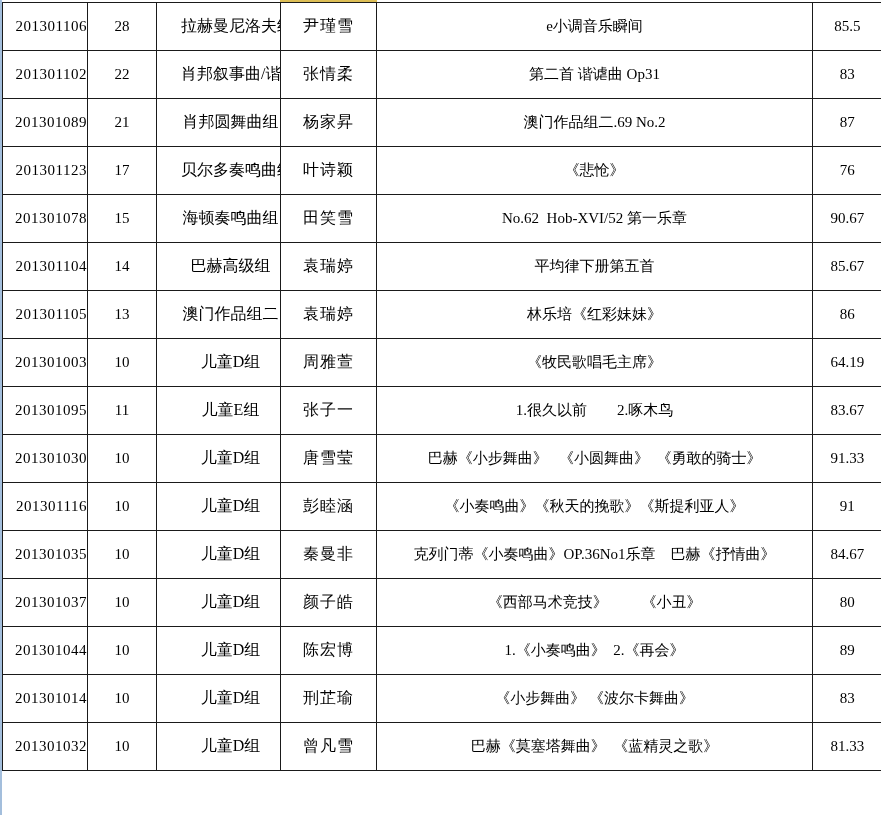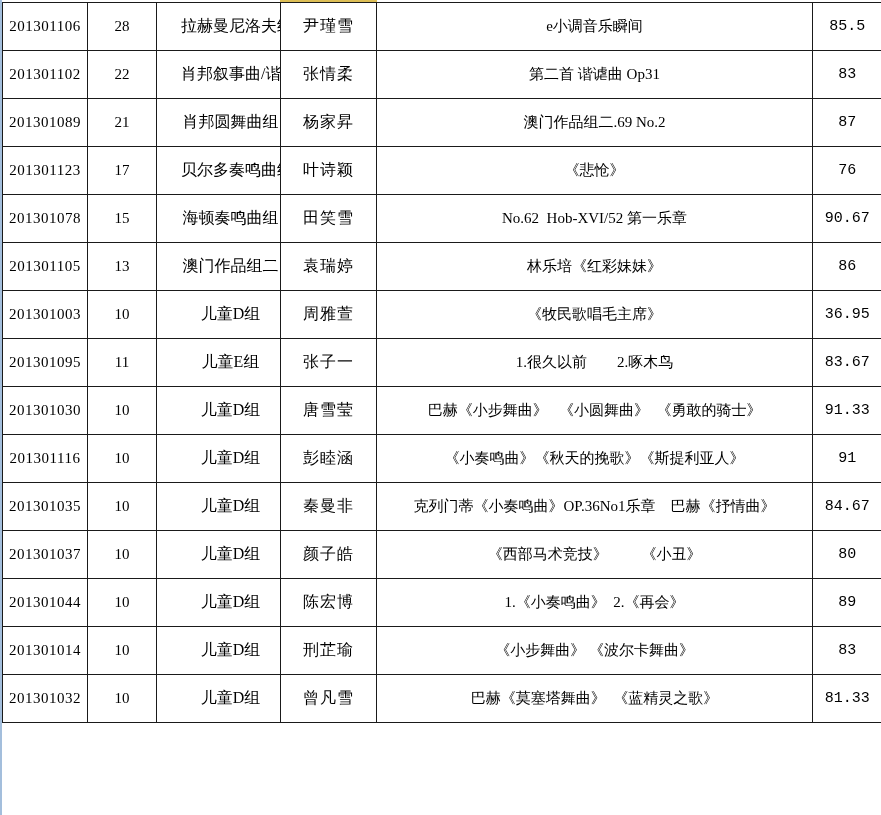--- a/index.html
+++ b/index.html
@@ -36,25 +36,25 @@
     font-size:15px;
     overflow:hidden;
     white-space:nowrap;
   }
   col.c-id    { width:85px; }
   col.c-num   { width:69px; }
   col.c-group { width:124px; }
   col.c-name  { width:96px; }
   col.c-piece { width:436px; }
   col.c-score { width:69px; }
-  td.c-id    { font-size:15px; letter-spacing:0.5px; }
+  td.c-id    { font-size:15px; letter-spacing:0.5px;text-align:right; }
   td.c-group { font-size:16px;padding-left:24px; }
   td.c-name  { font-size:16px; letter-spacing:1px; }
   td.c-piece { white-space:pre; font-size:15px;margin-left:15px; }
-  td.c-score { border-right:none;font-family:Liberation Mono, monospace; }
+  td.c-score { border-right:none; }
   tr.page-break td { border-top:1px dashed var(--grid,#1a1a1a); }
 </style>
 </head>
 <body>
 
 <div class="screen">
   <div class="window-edge"></div>
   <div class="highlight-sliver"></div>
 
   <div class="table-wrap">
@@ -102,34 +102,42 @@
     </tr>
           <tr>
       <td class="c-id">201301078</td>
       <td class="c-num">15</td>
       <td class="c-group">海顿奏鸣曲组</td>
       <td class="c-name">田笑雪</td>
       <td class="c-piece">No.62  Hob-XVI/52 第一乐章</td>
       <td class="c-score">90.67</td>
     </tr>
           <tr>
+      <td class="c-id">201301104</td>
+      <td class="c-num">14</td>
+      <td class="c-group">巴赫高级组</td>
+      <td class="c-name">袁瑞婷</td>
+      <td class="c-piece">平均律下册第五首</td>
+      <td class="c-score">85.67</td>
+    </tr>
+          <tr>
       <td class="c-id">201301105</td>
       <td class="c-num">13</td>
       <td class="c-group">澳门作品组二</td>
       <td class="c-name">袁瑞婷</td>
       <td class="c-piece">林乐培《红彩妹妹》</td>
       <td class="c-score">86</td>
     </tr>
           <tr>
       <td class="c-id">201301003</td>
       <td class="c-num">10</td>
       <td class="c-group">儿童D组</td>
       <td class="c-name">周雅萱</td>
       <td class="c-piece">《牧民歌唱毛主席》</td>
-      <td class="c-score">36.95</td>
+      <td class="c-score">64.19</td>
     </tr>
           <tr>
       <td class="c-id">201301095</td>
       <td class="c-num">11</td>
       <td class="c-group">儿童E组</td>
       <td class="c-name">张子一</td>
       <td class="c-piece">1.很久以前        2.啄木鸟</td>
       <td class="c-score">83.67</td>
     </tr>
           <tr>

